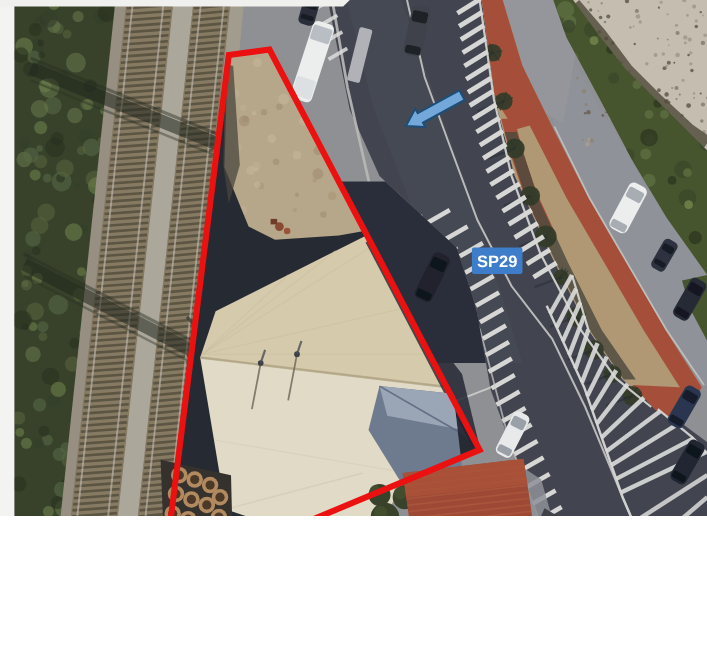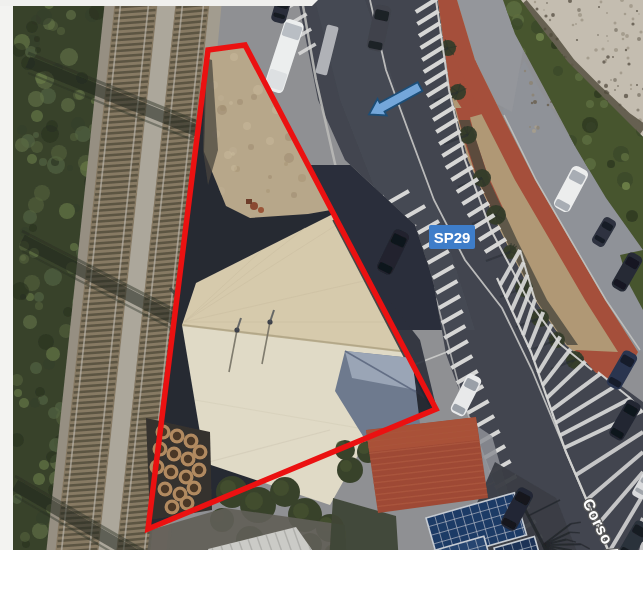--- a/index.html
+++ b/index.html
@@ -1,16 +1,16 @@
 <!DOCTYPE html>
 <html><head>
 <meta charset="utf-8">
 <style>
 html,body{margin:0;padding:0;background:#fff;}
-#wrap{width:643px;height:550px;overflow:hidden;position:relative;}
+#wrap{width:643px;height:469px;overflow:hidden;position:relative;}
 </style>
 </head>
 <body>
 <div id="wrap">
 <svg width="643" height="611" viewBox="0 0 643 611">
 
 <defs>
         <filter id="soften" x="-2%" y="-2%" width="104%" height="104%">
           <feGaussianBlur stdDeviation="0.55"></feGaussianBlur>
         </filter>

